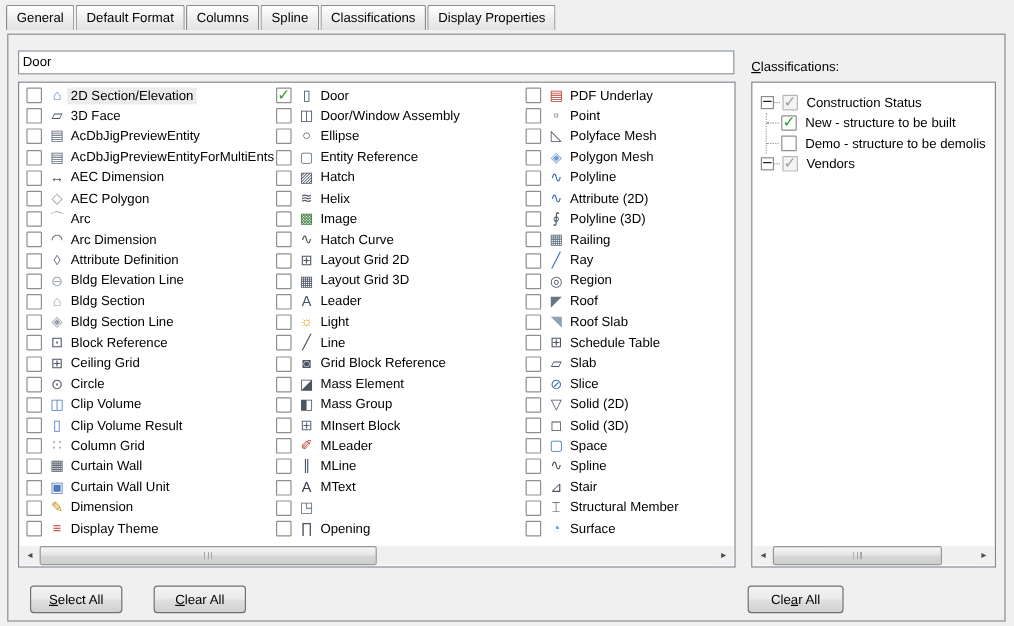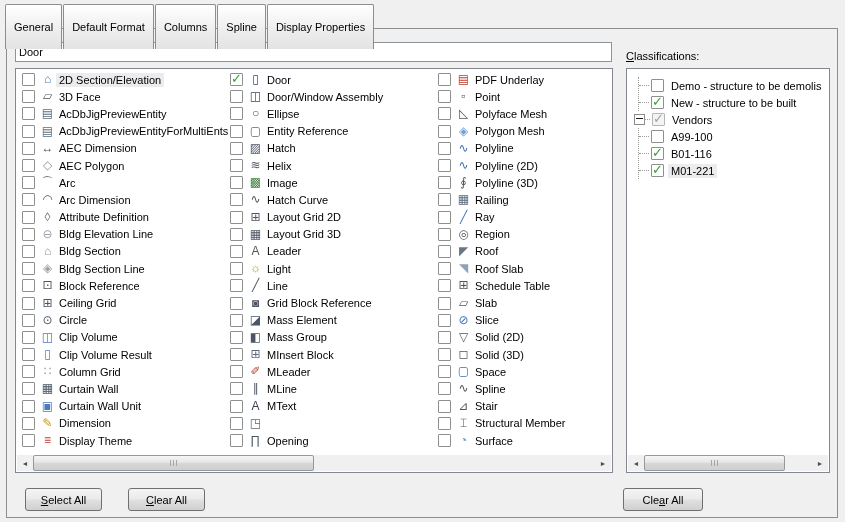--- a/index.html
+++ b/index.html
@@ -5,21 +5,21 @@
   html,body{margin:0;padding:0}
   body{
     width:845px;height:522px;position:relative;overflow:hidden;
     background:#f0f0f0;color:#000;
     font-family:"Liberation Sans","DejaVu Sans",sans-serif;font-size:11px;
     -webkit-font-smoothing:antialiased;
   }
   
   .tabbar{position:absolute;left:5px;top:4px;display:flex;align-items:flex-end;z-index:5}
   .tab{
-    height:20px;line-height:20px;padding:12px 8px;margin-right:1px;
+    height:20px;line-height:20px;padding:0 8px;margin-right:1px;
     background:linear-gradient(#ffffff,#ededed 60%,#e3e3e3);
     border:1px solid #8a8d91;border-bottom:none;border-radius:2px 2px 0 0;
     white-space:nowrap;cursor:default;
   }
   .tab.active{
     height:25px;line-height:22px;padding:0 10px;margin-bottom:-1px;z-index:6;
     background:linear-gradient(#ffffff 55%,#f0f0f0);
   }
   
   .tab-page{
@@ -103,20 +103,21 @@
   .u{text-decoration:underline}
 </style>
 </head>
 <body>
 
 <div class="tabbar">
     <div class="tab">General</div>
     <div class="tab">Default Format</div>
     <div class="tab">Columns</div>
     <div class="tab">Spline</div>
+    <div class="tab">Classifications</div>
     <div class="tab">Display Properties</div>
   </div>
 
 <div class="tab-page">
 
   <input class="filter" type="text" value="Door" style="">
 
   <div class="list-panel">
     <div class="cols">
       <div class="col">
@@ -364,21 +365,21 @@
             <span class="lbl">Polygon Mesh</span>
           </div>
           <div class="row">
             <span class="cb"></span>
             <span class="ic" style="color: rgb(63, 111, 181);">∿</span>
             <span class="lbl">Polyline</span>
           </div>
           <div class="row">
             <span class="cb"></span>
             <span class="ic" style="color: rgb(63, 111, 181);">∿</span>
-            <span class="lbl">Polyline (2D)</span>
+            <span class="lbl">Attribute (2D)</span>
           </div>
           <div class="row">
             <span class="cb"></span>
             <span class="ic" style="color: rgb(75, 85, 99);">∮</span>
             <span class="lbl">Polyline (3D)</span>
           </div>
           <div class="row">
             <span class="cb"></span>
             <span class="ic" style="color: rgb(90, 107, 125);">▦</span>
             <span class="lbl">Railing</span>
@@ -461,54 +462,43 @@
         <div class="sb-thumb" id="main-thumb" style="left: 0%; width: 50%;"></div>
       </div>
       <div class="sb-btn">►</div>
     </div>
   </div>
 
   <div class="class-label"><span class="u">C</span><span>lassifications:</span></div>
 
   <div class="tree-panel">
     <div class="tree">
+        <div class="trow root">
+          <span class="expander"></span>
+          <span class="dot-h"></span>
+          <span class="cb mixed"></span>
+          <span class="lbl">Construction Status</span>
+        </div>
         <div class="kids">
-          <div class="trow">
-            <span class="dot-h"></span>
-            <span class="cb"></span>
-            <span class="lbl">Demo - structure to be demolis</span>
-          </div>
           <div class="trow">
             <span class="dot-h"></span>
             <span class="cb checked"></span>
             <span class="lbl">New - structure to be built</span>
+          </div>
+          <div class="trow">
+            <span class="dot-h"></span>
+            <span class="cb"></span>
+            <span class="lbl">Demo - structure to be demolis</span>
           </div>
         </div>
         <div class="trow root">
           <span class="expander"></span>
           <span class="dot-h"></span>
           <span class="cb mixed"></span>
           <span class="lbl">Vendors</span>
-        </div>
-        <div class="kids">
-          <div class="trow">
-            <span class="dot-h"></span>
-            <span class="cb"></span>
-            <span class="lbl">A99-100</span>
-          </div>
-          <div class="trow">
-            <span class="dot-h"></span>
-            <span class="cb checked"></span>
-            <span class="lbl">B01-116</span>
-          </div>
-          <div class="trow">
-            <span class="dot-h"></span>
-            <span class="cb checked"></span>
-            <span class="lbl selected">M01-221</span>
-          </div>
         </div>
       </div>
     <div class="hscroll">
       <div class="sb-btn">◄</div>
       <div class="sb-track">
         <div class="sb-thumb" id="tree-thumb" style="left: 0%; width: 84%;"></div>
       </div>
       <div class="sb-btn">►</div>
     </div>
   </div>

